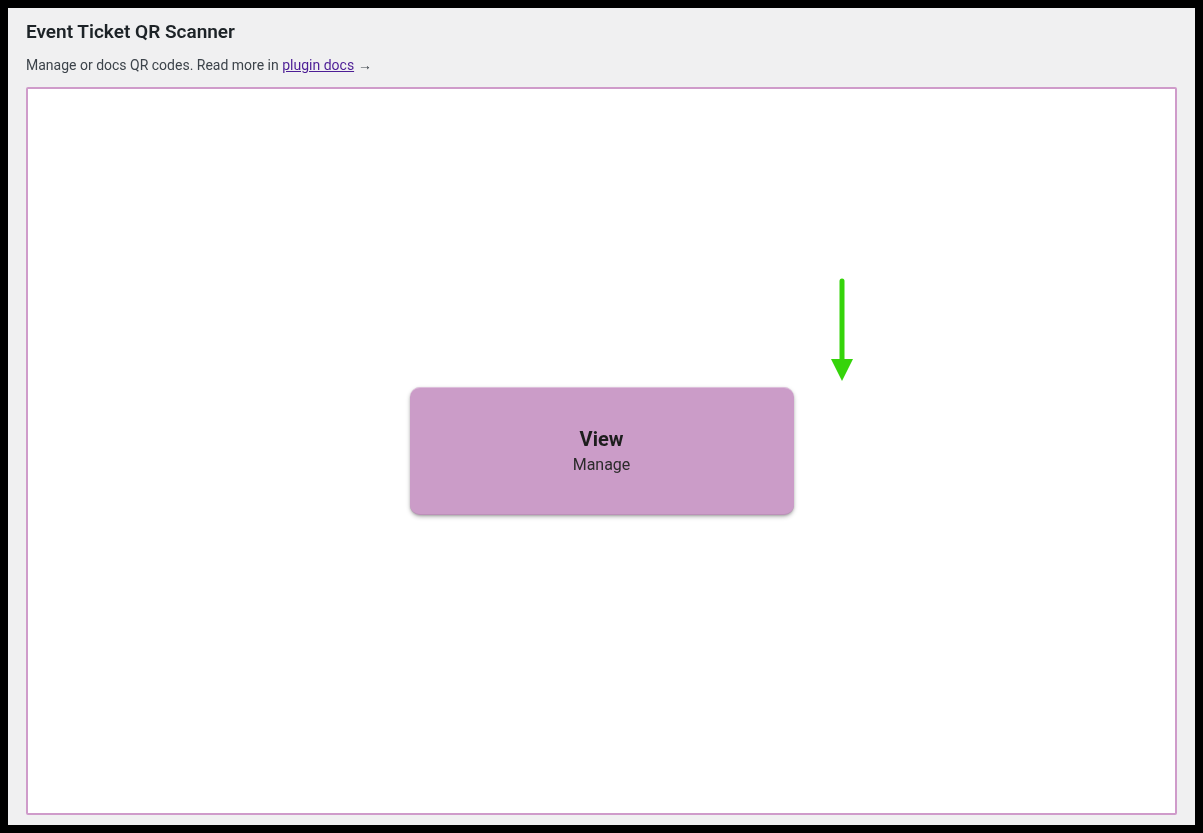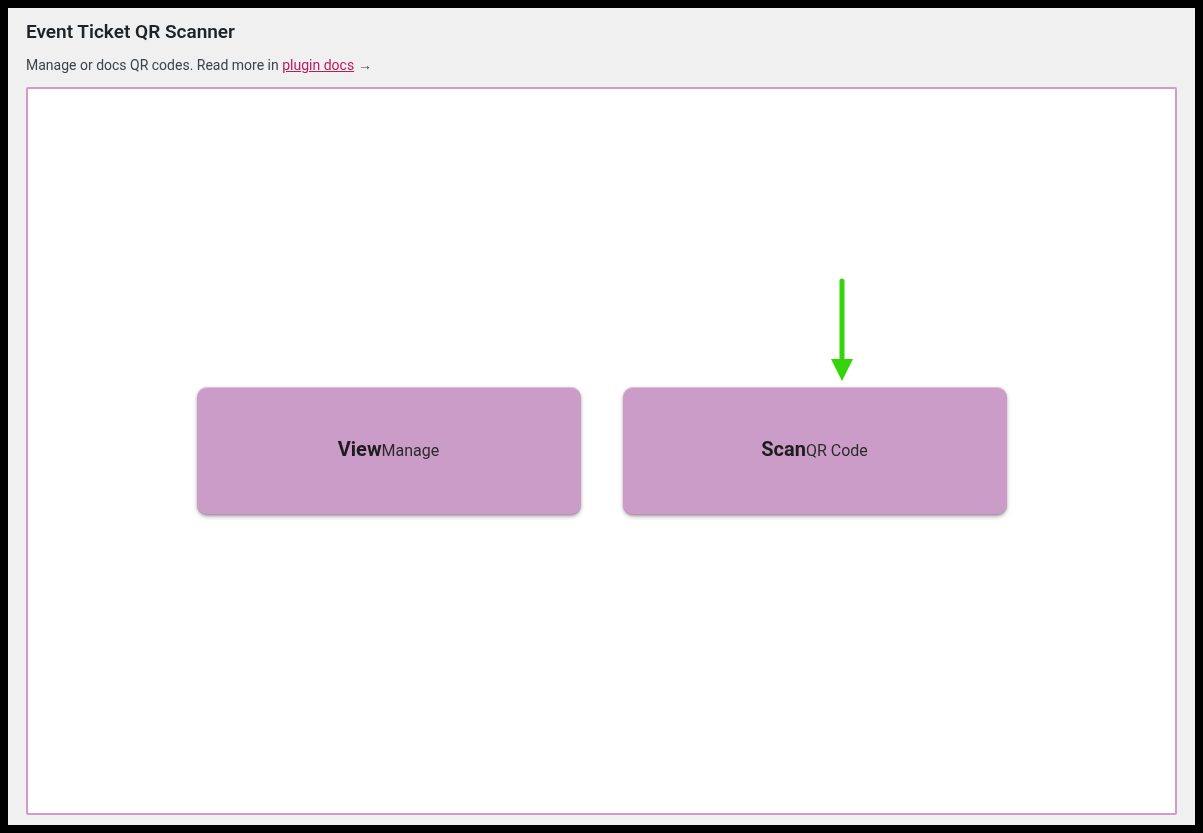--- a/index.html
+++ b/index.html
@@ -29,21 +29,21 @@
       color: #1d2327;
       margin-bottom: 12px;
       line-height: 1.3;
     }
     .page-subtitle {
       font-size: 14px;
       color: #3c434a;
       margin-bottom: 14px;
     }
     .page-subtitle a {
-      color: #be185d;
+      color: #4c1d95;
       text-decoration: underline;
     }
     .arrow-right {
       margin-left: 4px;
       color: #3c434a;
     }
     .panel {
       background: #fff;
       border: 2px solid #cf9bca;
       border-radius: 2px;
@@ -53,21 +53,21 @@
       justify-content: center;
       gap: 42px;
       position: relative;
     }
     .card {
       width: 384px;
       height: 128px;
       background: #cb9cc8;
       border-radius: 10px;
       display: flex;
-      flex-direction: row;
+      flex-direction: column;
       align-items: center;
       justify-content: center;
       box-shadow: 0 2px 4px rgba(0,0,0,0.25), 0 1px 2px rgba(0,0,0,0.15);
       cursor: pointer;
       position: relative;
     }
     .card::after{
       content:"";
       position:absolute;
       inset:0;
@@ -105,24 +105,20 @@
       <span>Manage or docs QR codes. Read more in </span><a href="#">plugin docs</a><span class="arrow-right">→</span>
     </p>
 
     <div class="panel">
 
       <div class="card">
         <div class="card-title">View</div>
         <div class="card-sub">Manage</div>
       </div>
 
-      <div class="card">
-        <div class="card-title">Scan</div>
-        <div class="card-sub">QR Code</div>
-      </div>
 
       <svg class="annot-arrow" width="40" height="110">
         <line x1="20" y1="4" x2="20" y2="88" stroke-width="5" stroke-linecap="round" stroke="#35d40a"></line>
         <polygon points="20,104 9,82 31,82" fill="#35d40a"></polygon>
       </svg>
 
     </div>
 
   </div>
 </div>

